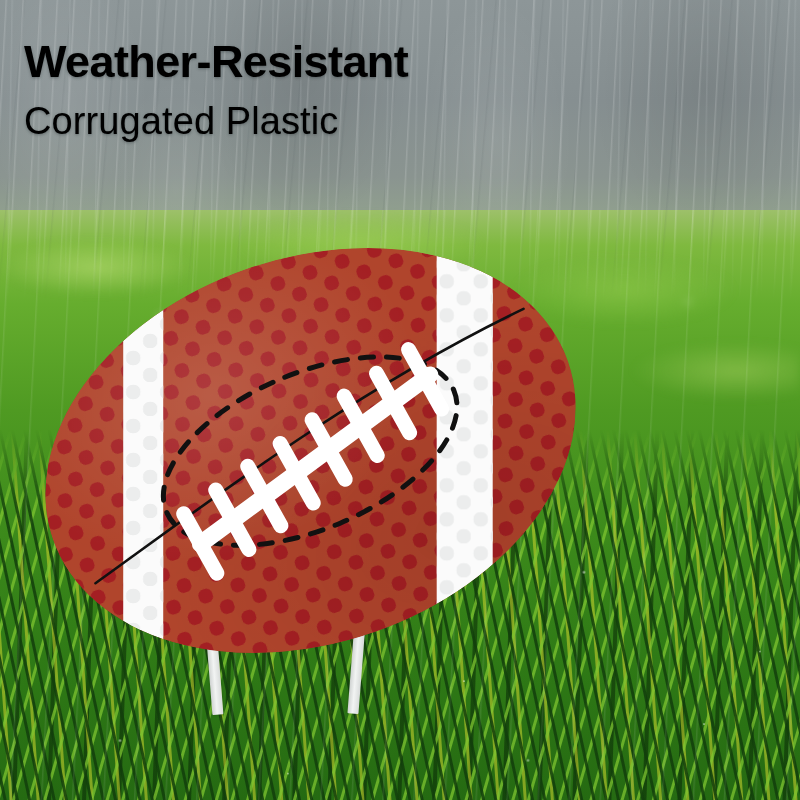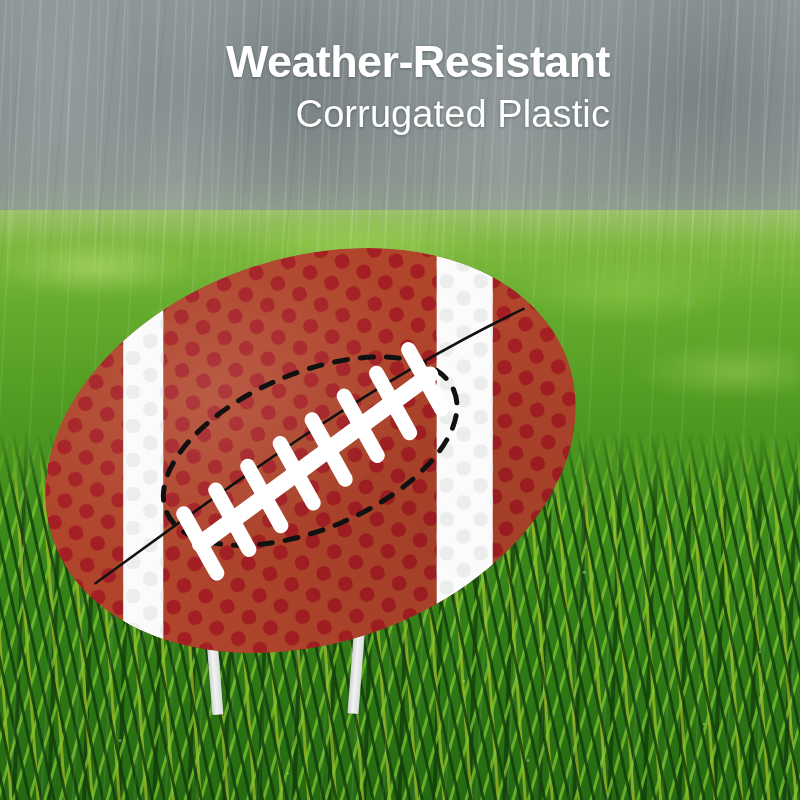--- a/index.html
+++ b/index.html
@@ -109,26 +109,27 @@
     position:absolute;left:0;top:210px;width:800px;height:590px;opacity:.20;
     background-image:
       repeating-linear-gradient(93deg,
         rgba(255,255,255,0) 0px, rgba(255,255,255,0) 9px,
         rgba(255,255,255,.45) 10px, rgba(255,255,255,0) 12px,
         rgba(255,255,255,0) 31px);
   }
 
   
   .headline{
-    position:absolute;left:0;top:38px;width:610px;text-align:right;
-    color:#ffffff;line-height:1.06;
+    position:absolute;left:0;top:38px;width:610px;text-align:left;
+    color:#000000;line-height:1.06;
     text-shadow:0 1px 3px rgba(40,48,50,.45);
+    padding-left:24px;
   }
   .h-line1{font-size:45px;font-weight:700;letter-spacing:-.6px;display:block;}
-  .h-line2{font-size:38px;font-weight:300;letter-spacing:.1px;display:block;margin-top:8px;}
+  .h-line2{font-size:38px;font-weight:300;letter-spacing:.1px;display:block;margin-top:15px;}
   .h-line3{font-size:35px;font-weight:300;letter-spacing:.1px;display:block;margin-top:7px;}
 
   
   .stakes{position:absolute;left:0;top:0;width:800px;height:800px;}
   .stake{
     position:absolute;background:linear-gradient(to right,#cfd2d1,#f2f4f3 45%,#d7dad9);
     width:11px;border-radius:1px;
     box-shadow:0 0 3px rgba(0,0,0,.25);
   }
   .stake.left{left:203px;top:595px;height:120px;transform:rotate(-4.5deg);transform-origin:top center;}

